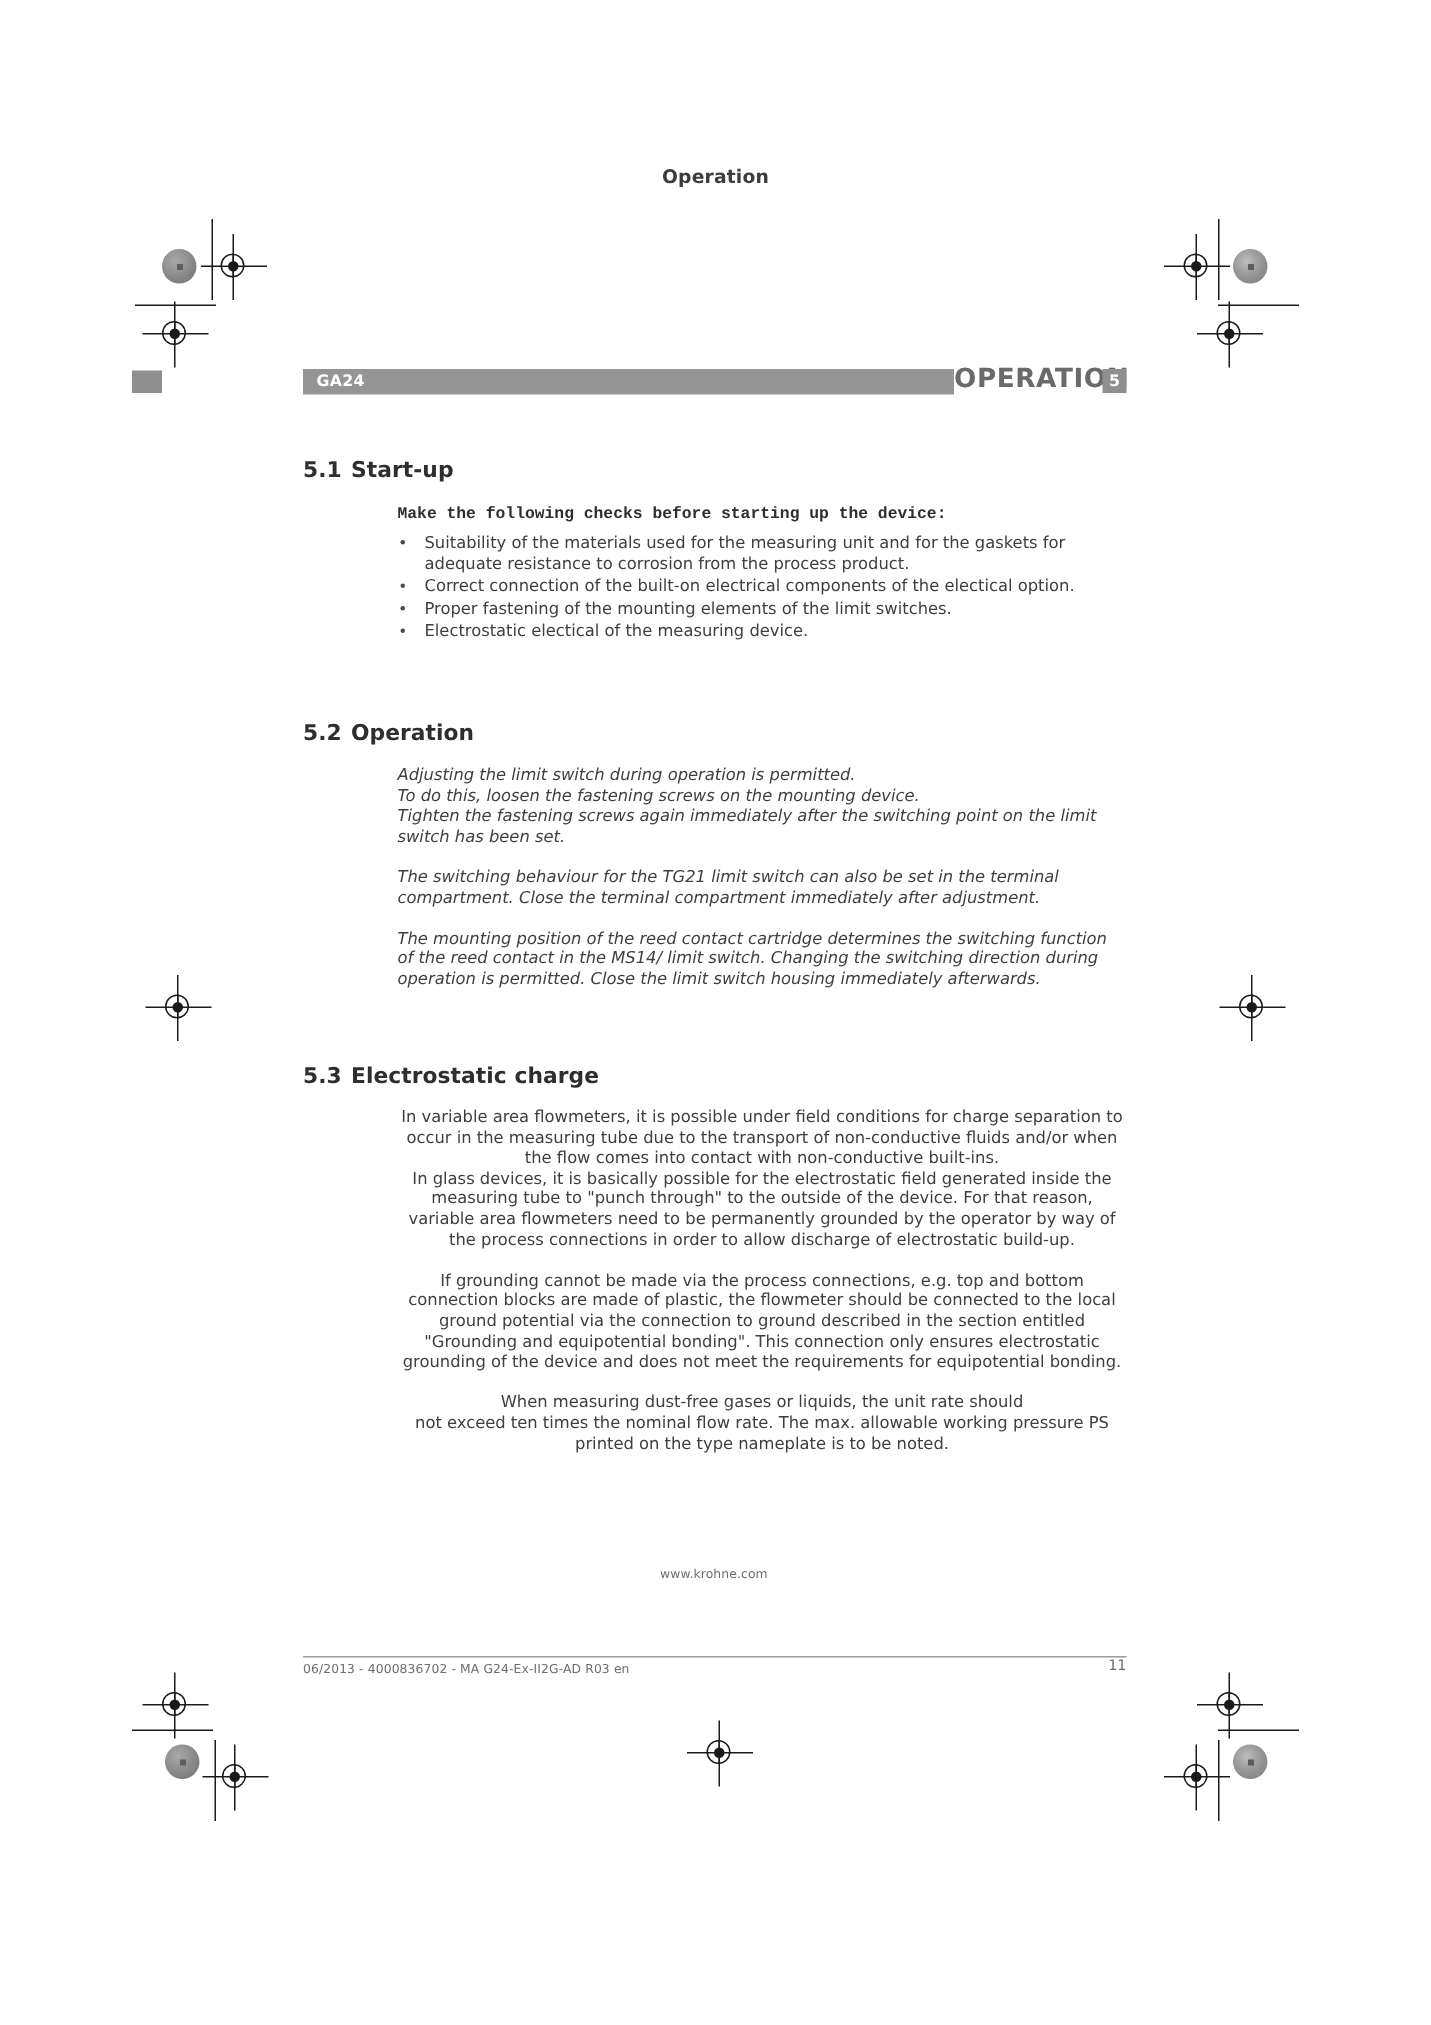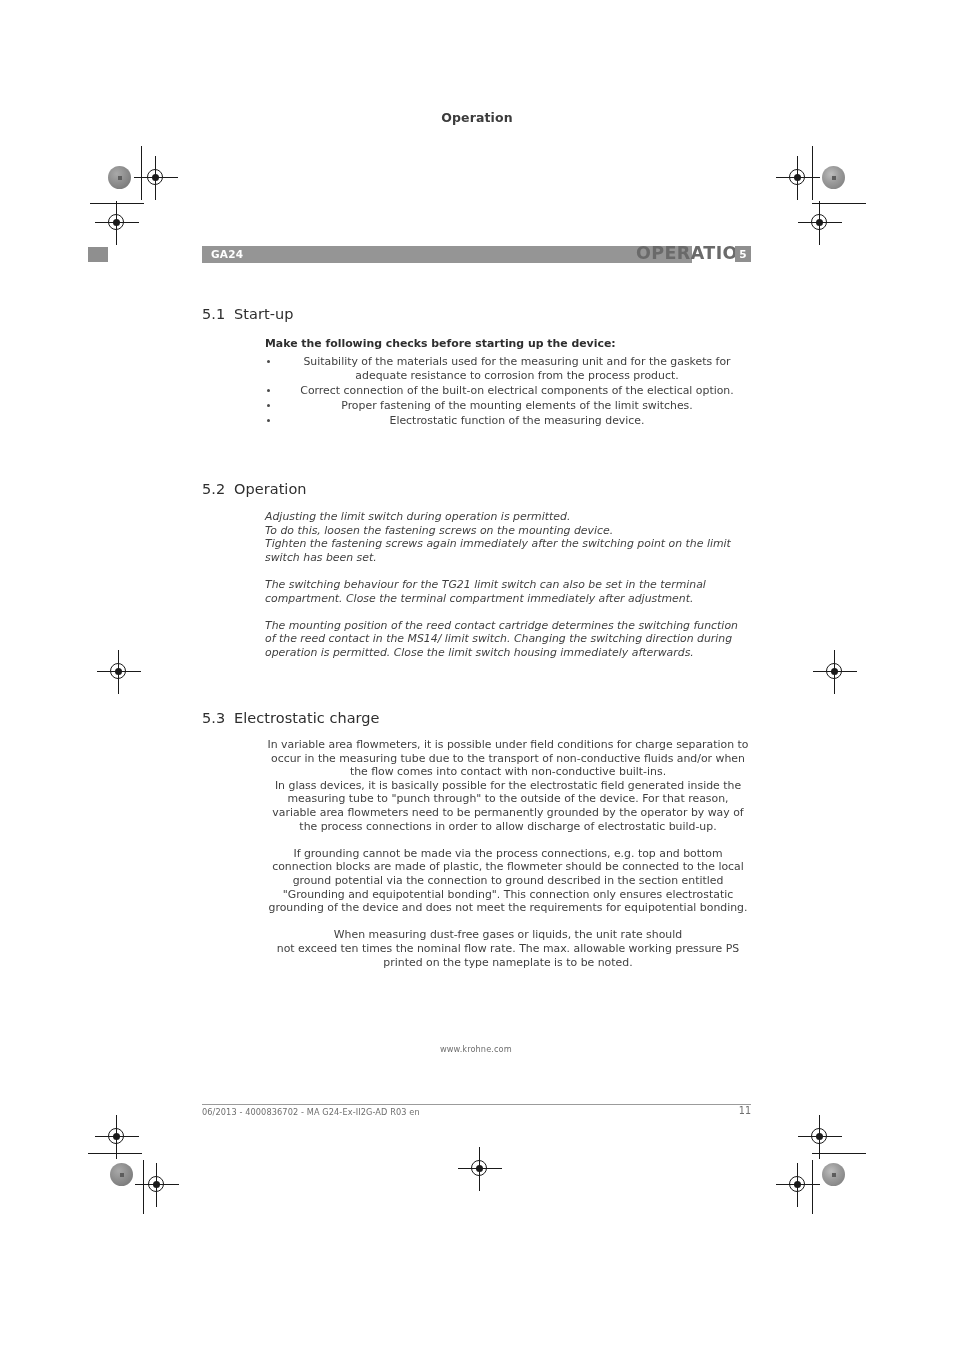--- a/index.html
+++ b/index.html
@@ -107,21 +107,21 @@
     left: 88px;
     top: 247px;
     width: 20px;
     height: 15px;
     background: #8f8f8f;
   }
   .chapter-bar {
     position: absolute;
     left: 202px;
     top: 246px;
-    width: 490px;
+    width: 434px;
     height: 17px;
     background: #959595;
   }
   .chapter-bar .doc-code {
     position: absolute;
     left: 9px;
     top: 2px;
     font-size: 10.5px;
     font-weight: 700;
     color: #ffffff;
@@ -160,57 +160,57 @@
   }
   .section {
     position: absolute;
     left: 0;
     width: 954px;
   }
   .section-heading {
     position: absolute;
     left: 202px;
     font-size: 14.5px;
-    font-weight: 400;
+    font-weight: 700;
     color: #2e2e2e;
     letter-spacing: 0.05px;
     white-space: nowrap;
   }
   .section-heading .num {
     display: inline-block;
     width: 32px;
   }
   .body-block {
     position: absolute;
     left: 265px;
     width: 486px;
     font-size: 10.9px;
     line-height: 13.6px;
     color: #3f3f3f;
   }
   .body-block.lead {
     font-weight: 700;
     color: #2e2e2e;
+    font-family: Liberation Mono, monospace;
   }
   .body-block p {
     margin: 0;
   }
   .body-block p.gap {
     margin-top: 13.6px;
   }
   ul.bullets {
     margin: 0;
     padding: 0;
     list-style: none;
   }
   ul.bullets li {
     position: relative;
     padding-left: 18px;
     margin-bottom: 1.5px;
-    text-align: center;
   }
   ul.bullets li .dot {
     position: absolute;
     left: 2px;
     top: 5px;
     width: 3.2px;
     height: 3.2px;
     border-radius: 50%;
     background: #4a4a4a;
   }
@@ -355,21 +355,21 @@
         <span class="num">5.1</span><span>Start-up</span>
       </div>
       <div class="body-block lead" style="top:337px;">
         <p>Make the following checks before starting up the device:</p>
       </div>
       <div class="body-block" style="top:355px;">
         <ul class="bullets">
           <li><span class="dot"></span><span>Suitability of the materials used for the measuring unit and for the gaskets for adequate resistance to corrosion from the process product.</span></li>
           <li><span class="dot"></span><span>Correct connection of the built-on electrical components of the electical option.</span></li>
           <li><span class="dot"></span><span>Proper fastening of the mounting elements of the limit switches.</span></li>
-          <li><span class="dot"></span><span>Electrostatic function of the measuring device.</span></li>
+          <li><span class="dot"></span><span>Electrostatic electical of the measuring device.</span></li>
         </ul>
       </div>
     </div>
 
     <div class="section">
       <div class="section-heading" style="top:481px;">
         <span class="num">5.2</span><span>Operation</span>
       </div>
       <div class="body-block" style="top:510px;font-style:italic;">
         <p>Adjusting the limit switch during operation is permitted.</p>

